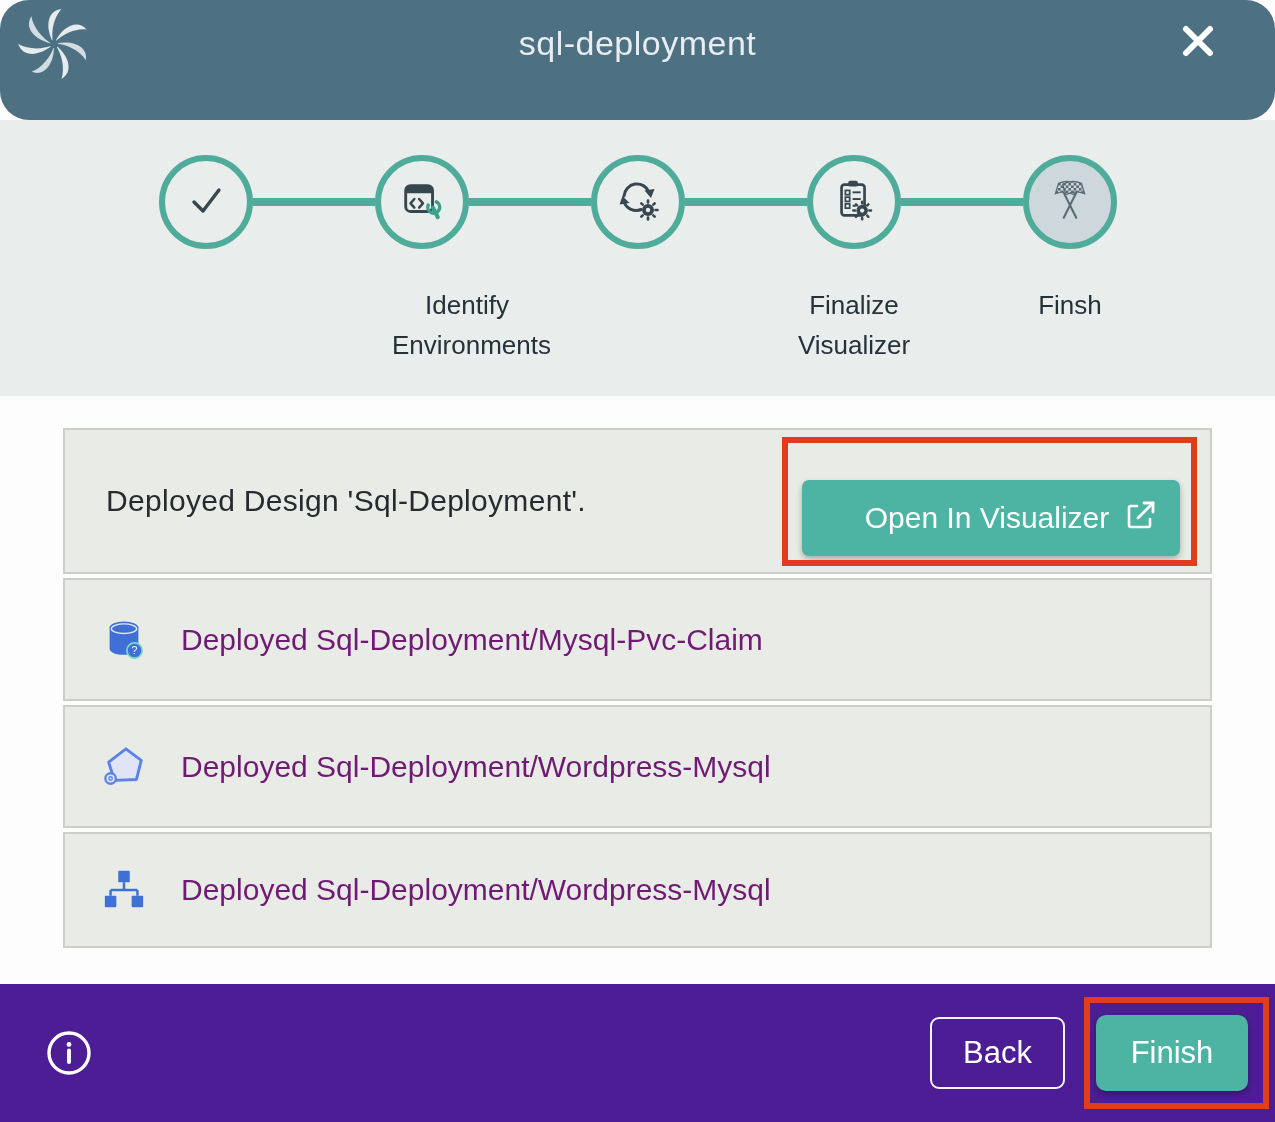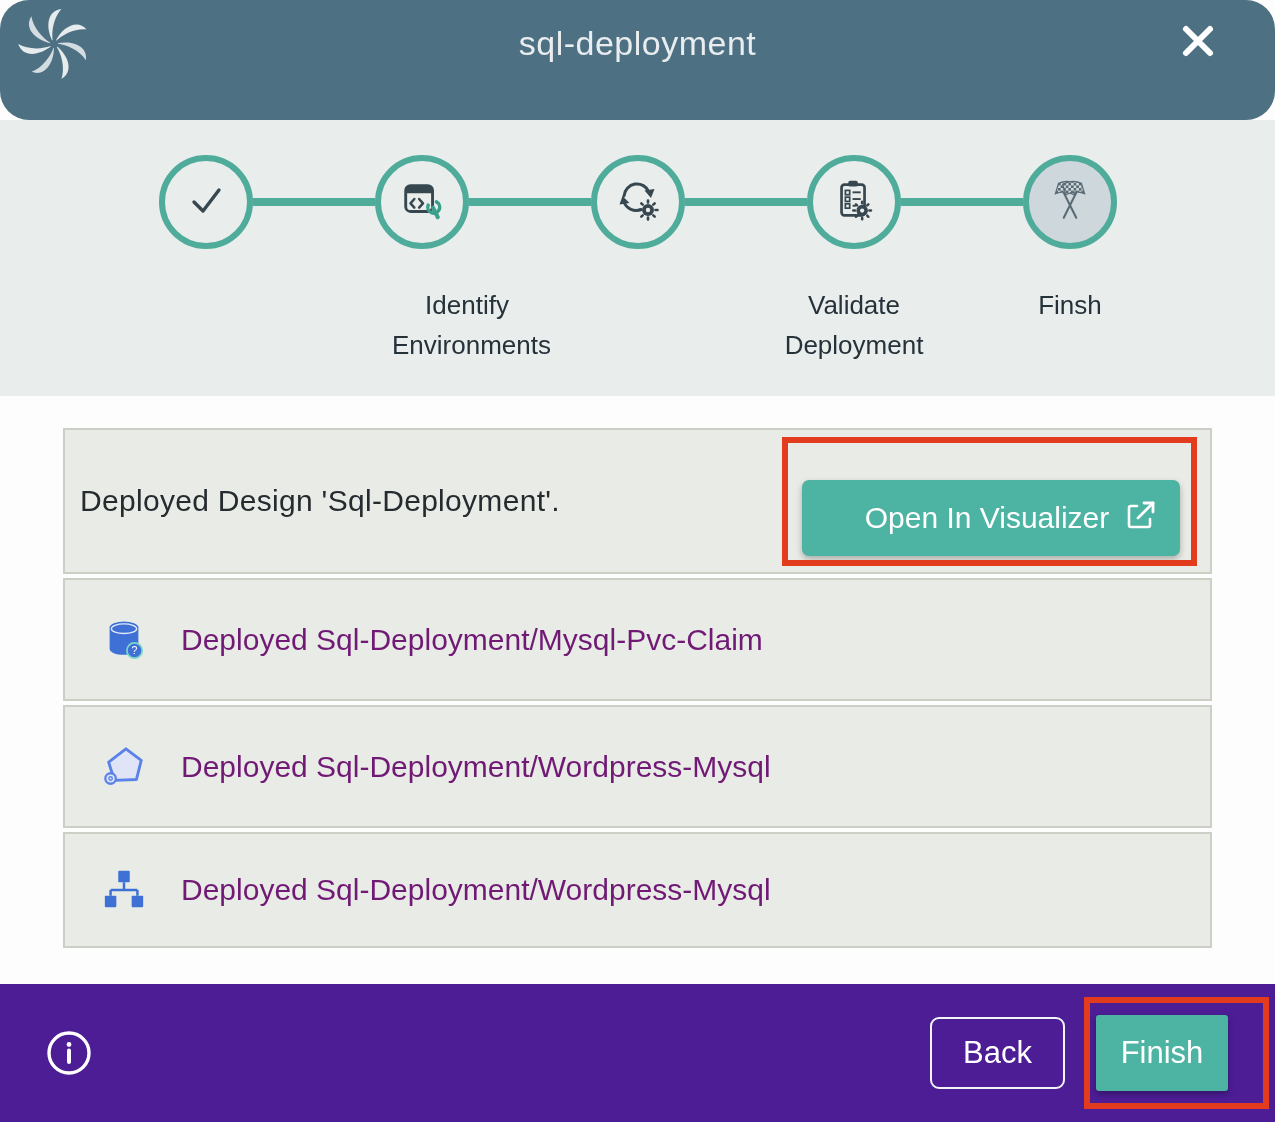--- a/index.html
+++ b/index.html
@@ -25,39 +25,39 @@
   .step-label { position:absolute; top:165px; width:150px; text-align:center;
                 font-size:26px; line-height:40px; color:#26323a; }
 
   
   .row { position:absolute; left:63px; width:1149px; background:#e9ece6;
          border:2px solid #cbcfc5; display:flex; align-items:center; }
   .row1 { top:428px; height:146px; }
   .row2 { top:578px; height:123px; }
   .row3 { top:705px; height:123px; }
   .row4 { top:832px; height:116px; }
-  .design-text { margin-left:15px; font-size:30px; color:#262b30; letter-spacing:.3px; }
+  .design-text { margin-left:41px; font-size:30px; color:#262b30; letter-spacing:.3px; }
   .row-icon { margin-left:36px; width:46px; height:46px; flex:0 0 auto; }
   .row-text { margin-left:34px; font-size:30px; color:#701a75; }
 
   .viz-btn { position:absolute; left:737px; top:50px; width:378px; height:76px;
              background:#4db3a2; border:none; border-radius:7px; color:#ffffff;
              font-size:30px; font-family:"Liberation Sans",sans-serif;
              display:flex; align-items:center; justify-content:center; gap:16px;
              box-shadow:0 3px 6px rgba(0,0,0,.28); cursor:pointer;padding-left:40px; }
 
   
   .ftr { position:absolute; top:984px; left:0; width:1275px; height:138px; background:#4c1d95; }
   .info-btn { position:absolute; left:45px; top:45px; width:48px; height:48px;
               background:none; border:none; cursor:pointer; }
   .back-btn { position:absolute; left:930px; top:33px; width:135px; height:72px;
               background:transparent; border:2px solid #f2f5f6; border-radius:9px;
               color:#ffffff; font-size:31px; font-family:"Liberation Sans",sans-serif; cursor:pointer; }
-  .finish-btn { position:absolute; left:1096px; top:31px; width:132px; height:76px;
-                background:#4db3a2; border:none; border-radius:3px; color:#ffffff;
+  .finish-btn { position:absolute; left:1096px; top:31px; width:152px; height:76px;
+                background:#4db3a2; border:none; border-radius:10px; color:#ffffff;
                 font-size:31px; font-family:"Liberation Sans",sans-serif;
                 box-shadow:0 3px 6px rgba(0,0,0,.3); cursor:pointer; }
 
   
   .annot { position:absolute; border:6px solid #e23b1e; pointer-events:none; z-index:10; }
   .annot-viz { left:782px; top:437px; width:415px; height:129px; }
   .annot-finish { left:1084px; top:997px; width:185px; height:112px; }
 </style>
 </head>
 <body>
@@ -179,21 +179,21 @@
               <path d="M27.2 29.7 L26 28.5"></path>
                 <path d="M37.8 40.3 L39 41.5"></path>
               <path d="M27.2 40.3 L26 41.5"></path>
                 <path d="M37.8 29.7 L39 28.5"></path>
             </g>
             <circle cx="32.5" cy="35" r="2.2" fill="#e9edec"></circle>
           </g>
         </svg>
       </span>
     </div>
-    <div class="step-label" style="left:779px;">Validate Deployment</div>
+    <div class="step-label" style="left:779px;">Finalize Visualizer</div>
 
     <div class="step-circle active" style="left:1023px;">
       <span>
         <svg viewBox="0 0 48 48" width="50" height="50">
           <defs>
             <pattern id="chk" width="5" height="5" patternUnits="userSpaceOnUse">
               <rect width="5" height="5" fill="#cfd8dd"></rect>
               <rect width="2.5" height="2.5" fill="#5a6b74"></rect>
               <rect x="2.5" y="2.5" width="2.5" height="2.5" fill="#5a6b74"></rect>
             </pattern>

